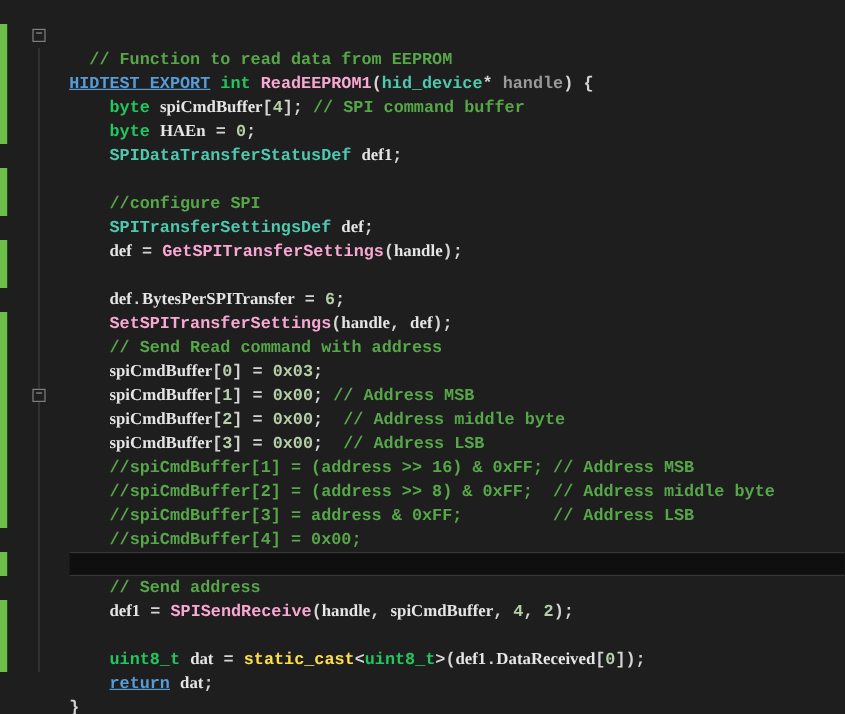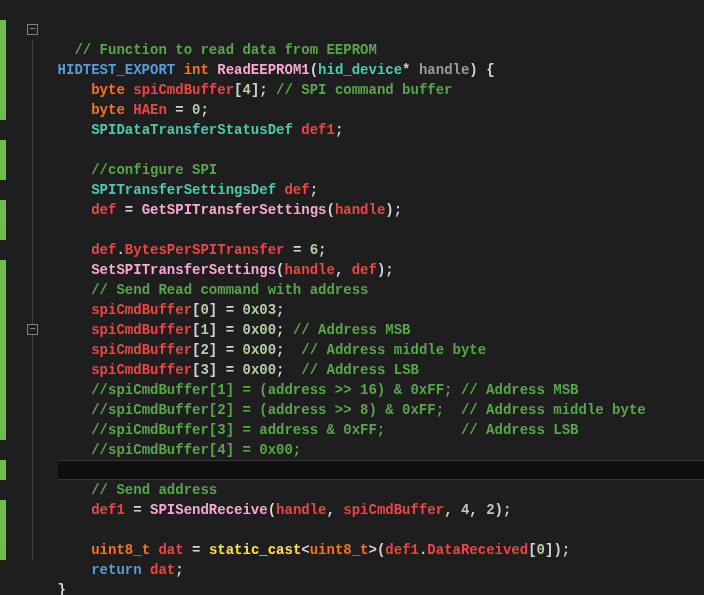--- a/index.html
+++ b/index.html
@@ -53,26 +53,26 @@
     text-align: center;
     cursor: pointer;
   }
   .code {
     flex: 1;
     padding-left: 4px;
     margin-top: 40px;
   }
   .line { height: 20px; position: relative; }
   .line.current { background: #0f0f0f; border-top: 1px solid #363636; border-bottom: 1px solid #363636; box-sizing: border-box; }
-  .kw { color: #569cd6; }
-  .type { color: #f97316; }
+  .kw { color: #569cd6; text-decoration: underline; }
+  .type { color: #22c55e; }
   .classname { color: #4ec9b0; text-align: center; }
   .func { color: #f9a8d4; }
   .param { color: #9a9a9a; }
-  .ident { color: #ef4444; }
+  .ident { color: #e5e5e5; font-family: Liberation Serif, serif; }
   .num { color: #b5cea8; }
   .op { color: #d4d4d4; }
   .punct { color: #d4d4d4; }
   .comment { color: #57a64a; }
   .cast { color: #fde047; }
   .white { color: #d4d4d4; }
 </style>
 </head>
 <body>
 

